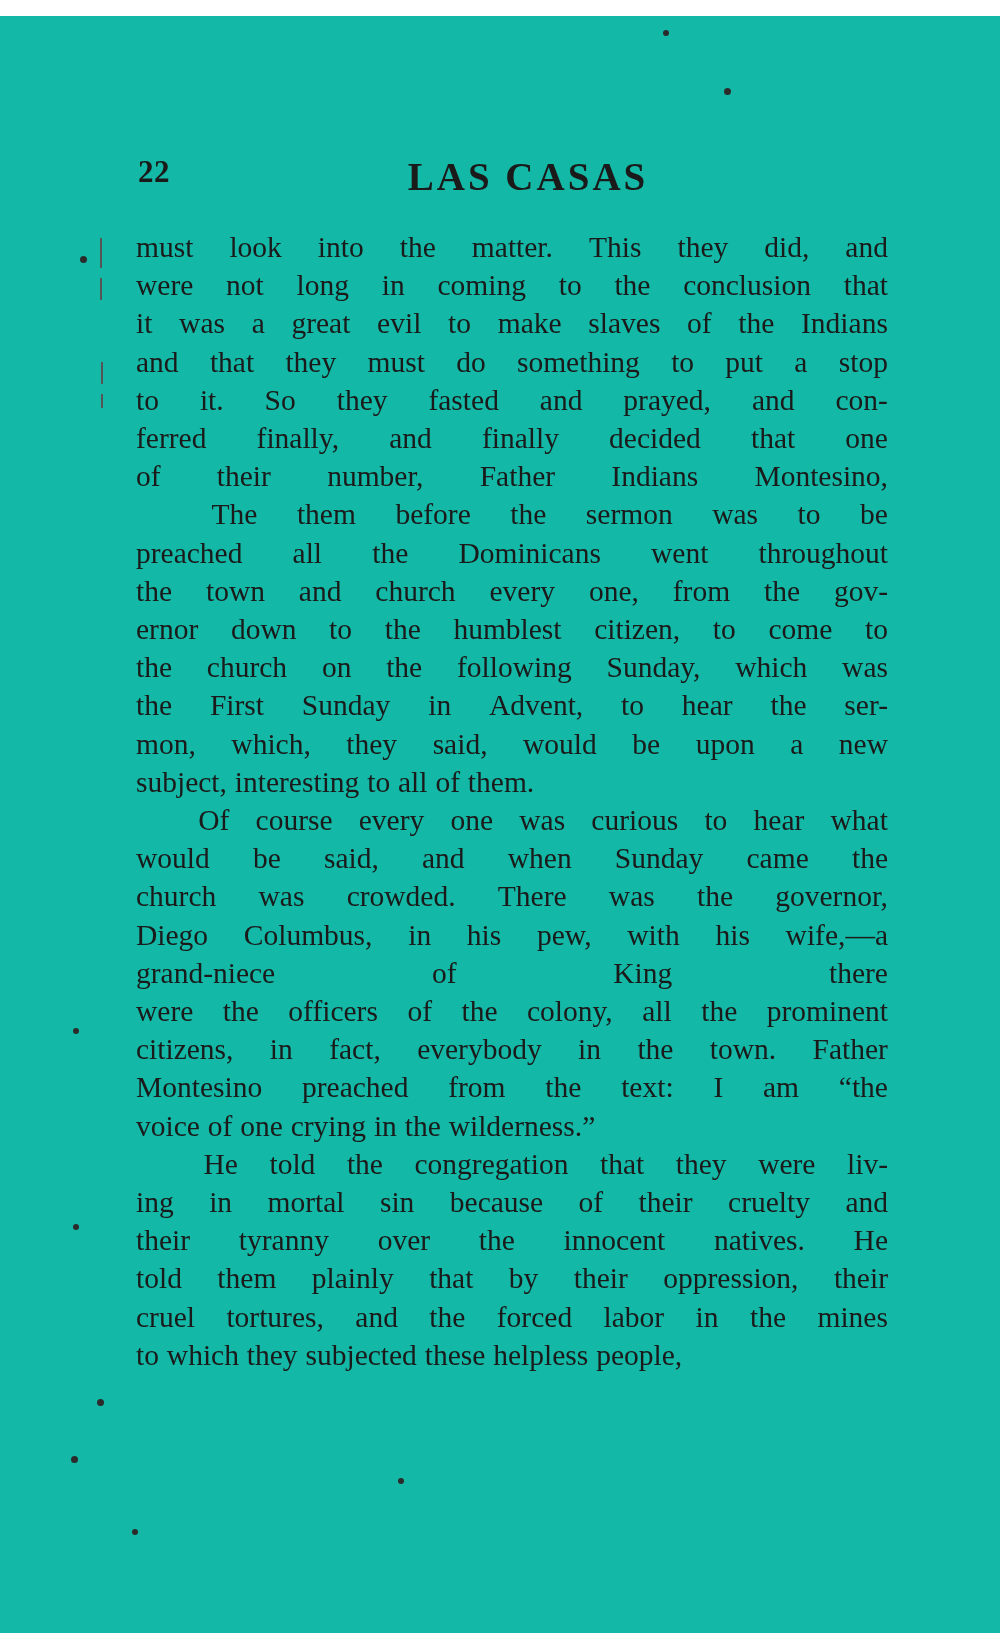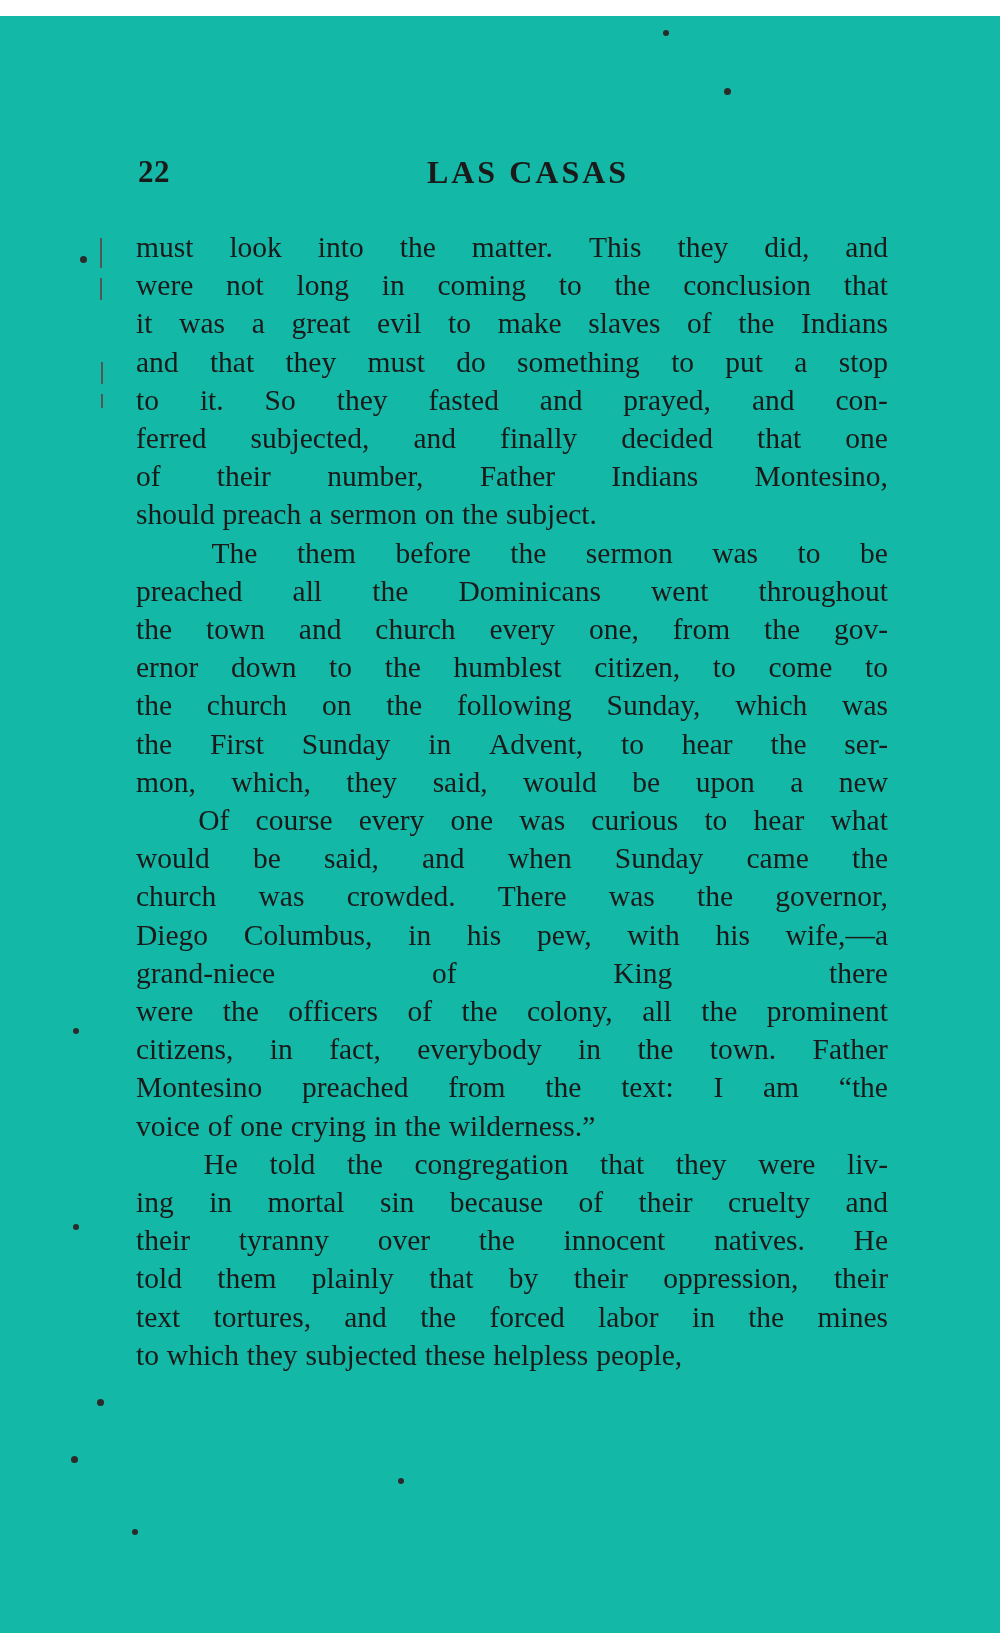--- a/index.html
+++ b/index.html
@@ -40,21 +40,21 @@
     font-size: 31px;
     font-weight: bold;
     letter-spacing: 0.5px;
   }
   .head-title {
     position: absolute;
     left: 0;
     top: 0;
     width: 760px;
     text-align: center;
-    font-size: 32px;
+    font-size: 39px;
     font-weight: bold;
     letter-spacing: 3px;
     padding-left: 20px;
     box-sizing: border-box;
   }
 
   
   .textblock {
     position: absolute;
     top: 212px;
@@ -172,36 +172,35 @@
           <span>So</span>
           <span>they</span>
           <span>fasted</span>
           <span>and</span>
           <span>prayed,</span>
           <span>and</span>
           <span>con-</span>
         </span>
         <span class="line just">
           <span>ferred</span>
-          <span>subjected,</span>
+          <span>finally,</span>
           <span>and</span>
           <span>finally</span>
           <span>decided</span>
           <span>that</span>
           <span>one</span>
         </span>
         <span class="line just">
           <span>of</span>
           <span>their</span>
           <span>number,</span>
           <span>Father</span>
           <span>Indians</span>
           <span>Montesino,</span>
         </span>
-        <span class="line">should preach a sermon on the subject.</span>
       </p>
       <p class="para">
         <span class="line just">
           <span class="indent"></span>
           <span>The</span>
           <span>them</span>
           <span>before</span>
           <span>the</span>
           <span>sermon</span>
           <span>was</span>
@@ -263,20 +262,21 @@
           <span>mon,</span>
           <span>which,</span>
           <span>they</span>
           <span>said,</span>
           <span>would</span>
           <span>be</span>
           <span>upon</span>
           <span>a</span>
           <span>new</span>
         </span>
+        <span class="line">subject, interesting to all of them.</span>
       </p>
       <p class="para">
         <span class="line just">
           <span class="indent"></span>
           <span>Of</span>
           <span>course</span>
           <span>every</span>
           <span>one</span>
           <span>was</span>
           <span>curious</span>
@@ -388,21 +388,21 @@
           <span>told</span>
           <span>them</span>
           <span>plainly</span>
           <span>that</span>
           <span>by</span>
           <span>their</span>
           <span>oppression,</span>
           <span>their</span>
         </span>
         <span class="line just">
-          <span>text</span>
+          <span>cruel</span>
           <span>tortures,</span>
           <span>and</span>
           <span>the</span>
           <span>forced</span>
           <span>labor</span>
           <span>in</span>
           <span>the</span>
           <span>mines</span>
         </span>
         <span class="line">to which they subjected these helpless people,</span>

